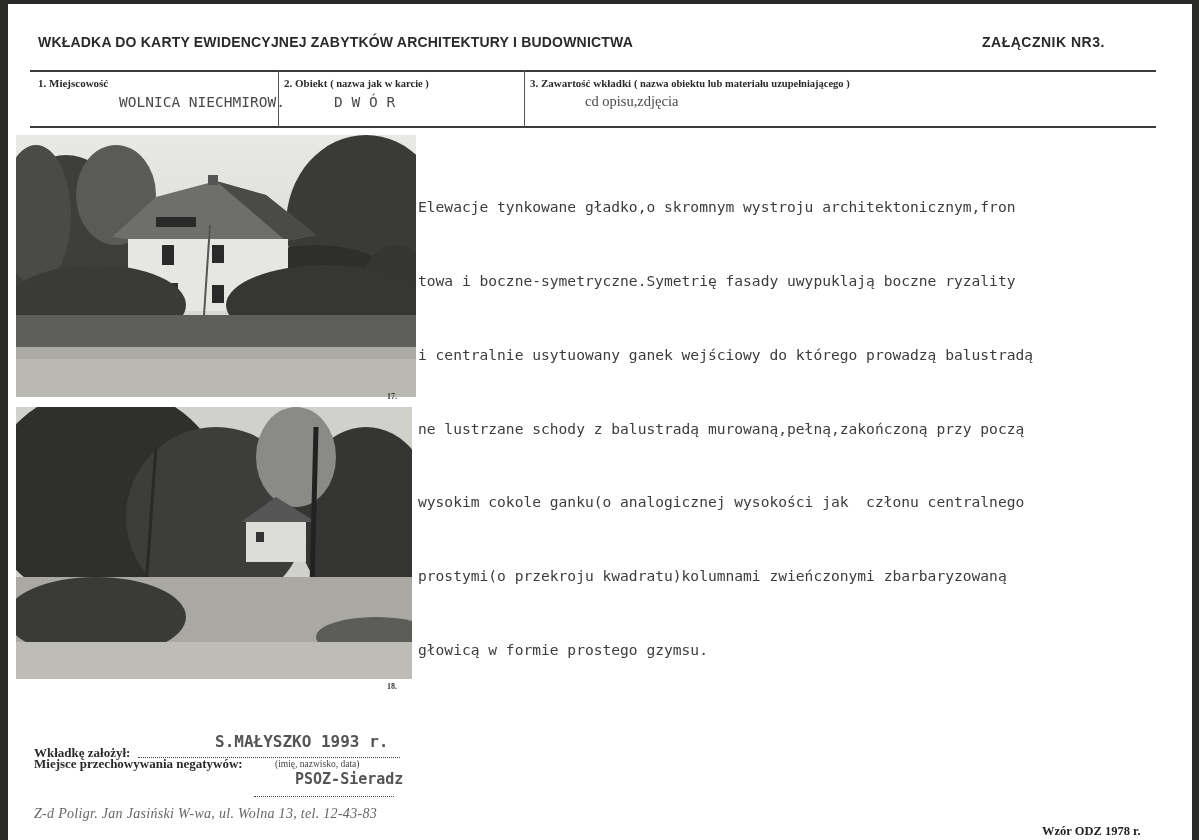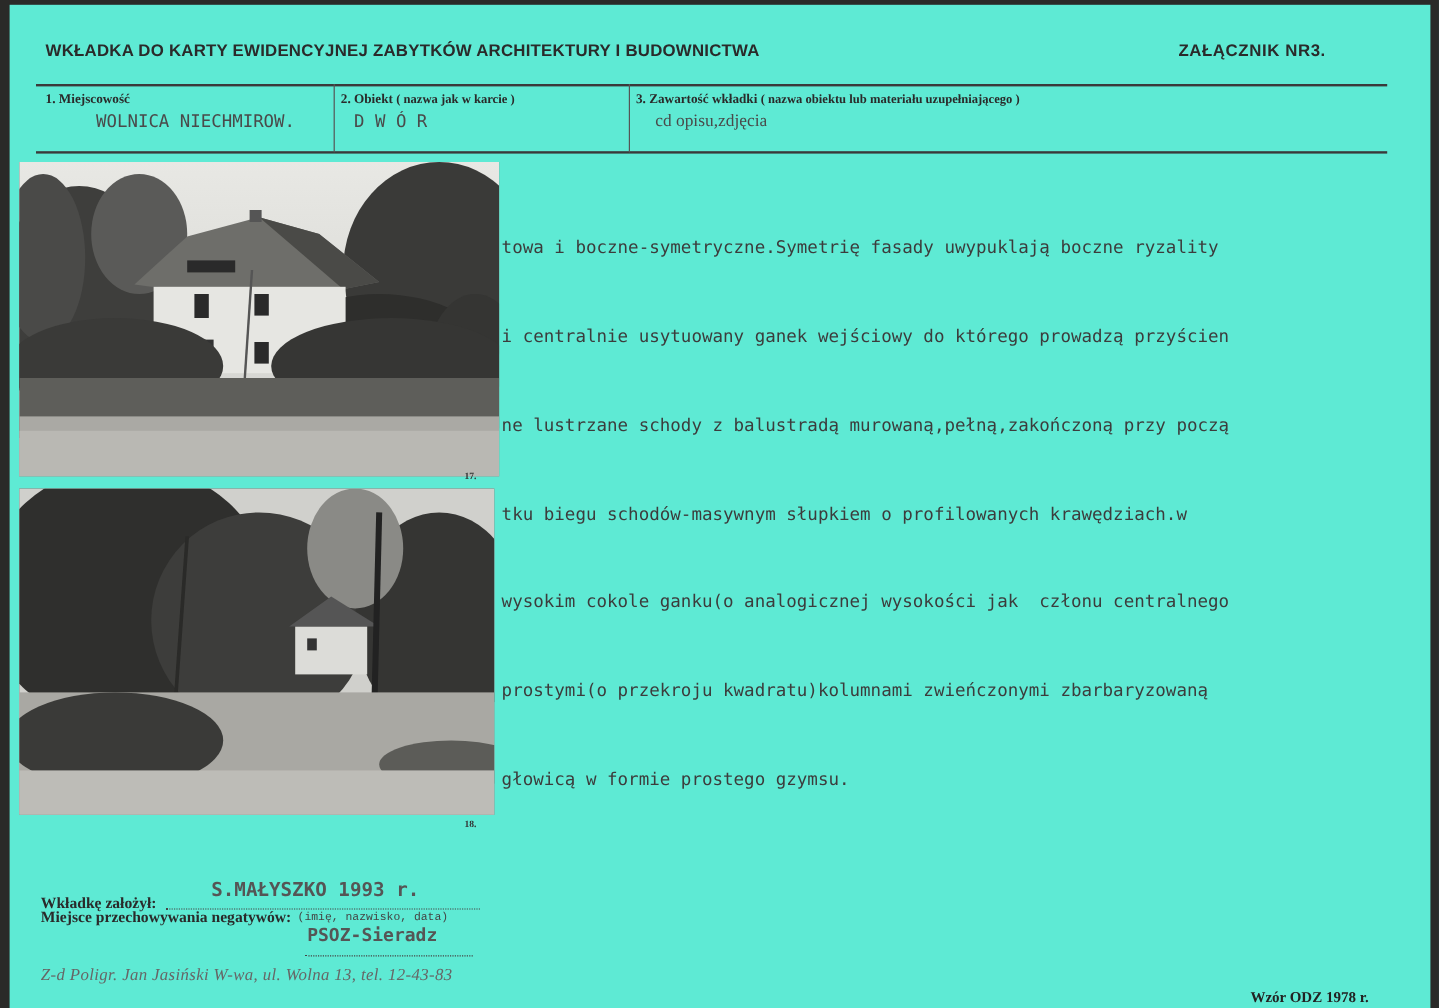--- a/index.html
+++ b/index.html
@@ -1,19 +1,19 @@
 <!DOCTYPE html>
 <html><head>
 <meta charset="utf-8">
 <style>
   * { box-sizing: border-box; margin: 0; padding: 0; }
   html, body { width: 1199px; height: 840px; overflow: hidden; background: #2a2a28; }
   .page {
     position: absolute; left: 8px; top: 4px; width: 1184px; height: 836px;
-    background: #5eead4;
+    background: #ffffff;
     color: #2b2b2b;
   }
   .title {
     position: absolute; left: 30px; top: 30px;
     font-family: "Liberation Sans", sans-serif; font-weight: bold;
     font-size: 14px; letter-spacing: 0.2px; color: #2a2a2a;
   }
   .annex {
     position: absolute; left: 974px; top: 30px;
     font-family: "Liberation Sans", sans-serif; font-weight: bold;
@@ -21,21 +21,21 @@
   }
   .hline { position: absolute; height: 2px; background: #3a3a3a; }
   .vline { position: absolute; width: 1px; background: #555; }
   .field-label {
     position: absolute; font-family: "Liberation Serif", serif;
     font-size: 11px; font-weight: bold; color: #2a2a2a;
   }
   .field-label .small { font-weight: bold; font-size: 10.5px; }
   .typed {
     position: absolute; font-family: "DejaVu Sans Mono", monospace;
-    color: #4a4a4a; font-size: 14.5px; white-space: pre;
+    color: #4a4a4a; font-size: 14.5px; white-space: pre; margin-left: 39px;
   }
   .photo {
     position: absolute; overflow: hidden; background: #8a8a88;
   }
   .photo svg { display: block; width: 100%; height: 100%; }
   .photo-num {
     position: absolute; font-family: "Liberation Serif", serif;
     font-size: 8px; font-weight: bold; color: #333;
   }
   .body-text {
@@ -45,22 +45,22 @@
   }
   .body-text .line { display: block; height: 24.6px; }
   .footer-label {
     position: absolute; font-family: "Liberation Serif", serif;
     font-size: 13px; font-weight: bold; color: #2a2a2a; white-space: nowrap;
   }
   .dots {
     position: absolute; border-bottom: 1.5px dotted #444; height: 1px;
   }
   .caption {
-    position: absolute; font-family: Liberation Mono, monospace;
-    font-size: 9.5px; color: #444;
+    position: absolute; font-family: Liberation Serif, serif;
+    font-size: 9.5px; color: #444; margin-left: 27px;
   }
   .printer {
     position: absolute; font-family: "Liberation Serif", serif; font-style: italic;
     font-size: 14px; color: #666; letter-spacing: 0.3px; text-align: center;
   }
   .pattern {
     position: absolute; font-family: "Liberation Serif", serif;
     font-size: 12.5px; font-weight: bold; color: #222; margin-top: 15px;
   }
 </style>
@@ -150,24 +150,24 @@
       <line x1="140" y1="40" x2="130" y2="180" stroke="#2a2a28" stroke-width="3"></line>
       <rect x="0" y="170" width="396" height="102" fill="#a9a8a3"></rect>
       <ellipse cx="80" cy="210" rx="90" ry="40" fill="#3a3a38"></ellipse>
       <ellipse cx="360" cy="230" rx="60" ry="20" fill="#5c5c58"></ellipse>
       <rect x="0" y="235" width="396" height="37" fill="#bdbcb7"></rect>
     </svg>
   </div>
   <div class="photo-num" style="left:379px; top:678px;">18.</div>
 
   <div class="body-text">
+    <span class="line">Elewacje tynkowane gładko,o skromnym wystroju architektonicznym,fron</span>
     <span class="line">towa i boczne-symetryczne.Symetrię fasady uwypuklają boczne ryzality</span>
-    <span class="line">i centralnie usytuowany ganek wejściowy do którego prowadzą przyścien</span>
+    <span class="line">i centralnie usytuowany ganek wejściowy do którego prowadzą balustradą</span>
     <span class="line">ne lustrzane schody z balustradą murowaną,pełną,zakończoną przy począ</span>
-    <span class="line">tku biegu schodów-masywnym słupkiem o profilowanych krawędziach.w</span>
     <span class="line">wysokim cokole ganku(o analogicznej wysokości jak  członu centralnego</span>
     <span class="line">prostymi(o przekroju kwadratu)kolumnami zwieńczonymi zbarbaryzowaną</span>
     <span class="line">głowicą w formie prostego gzymsu.</span>
     
     
     
     
     
     
     

